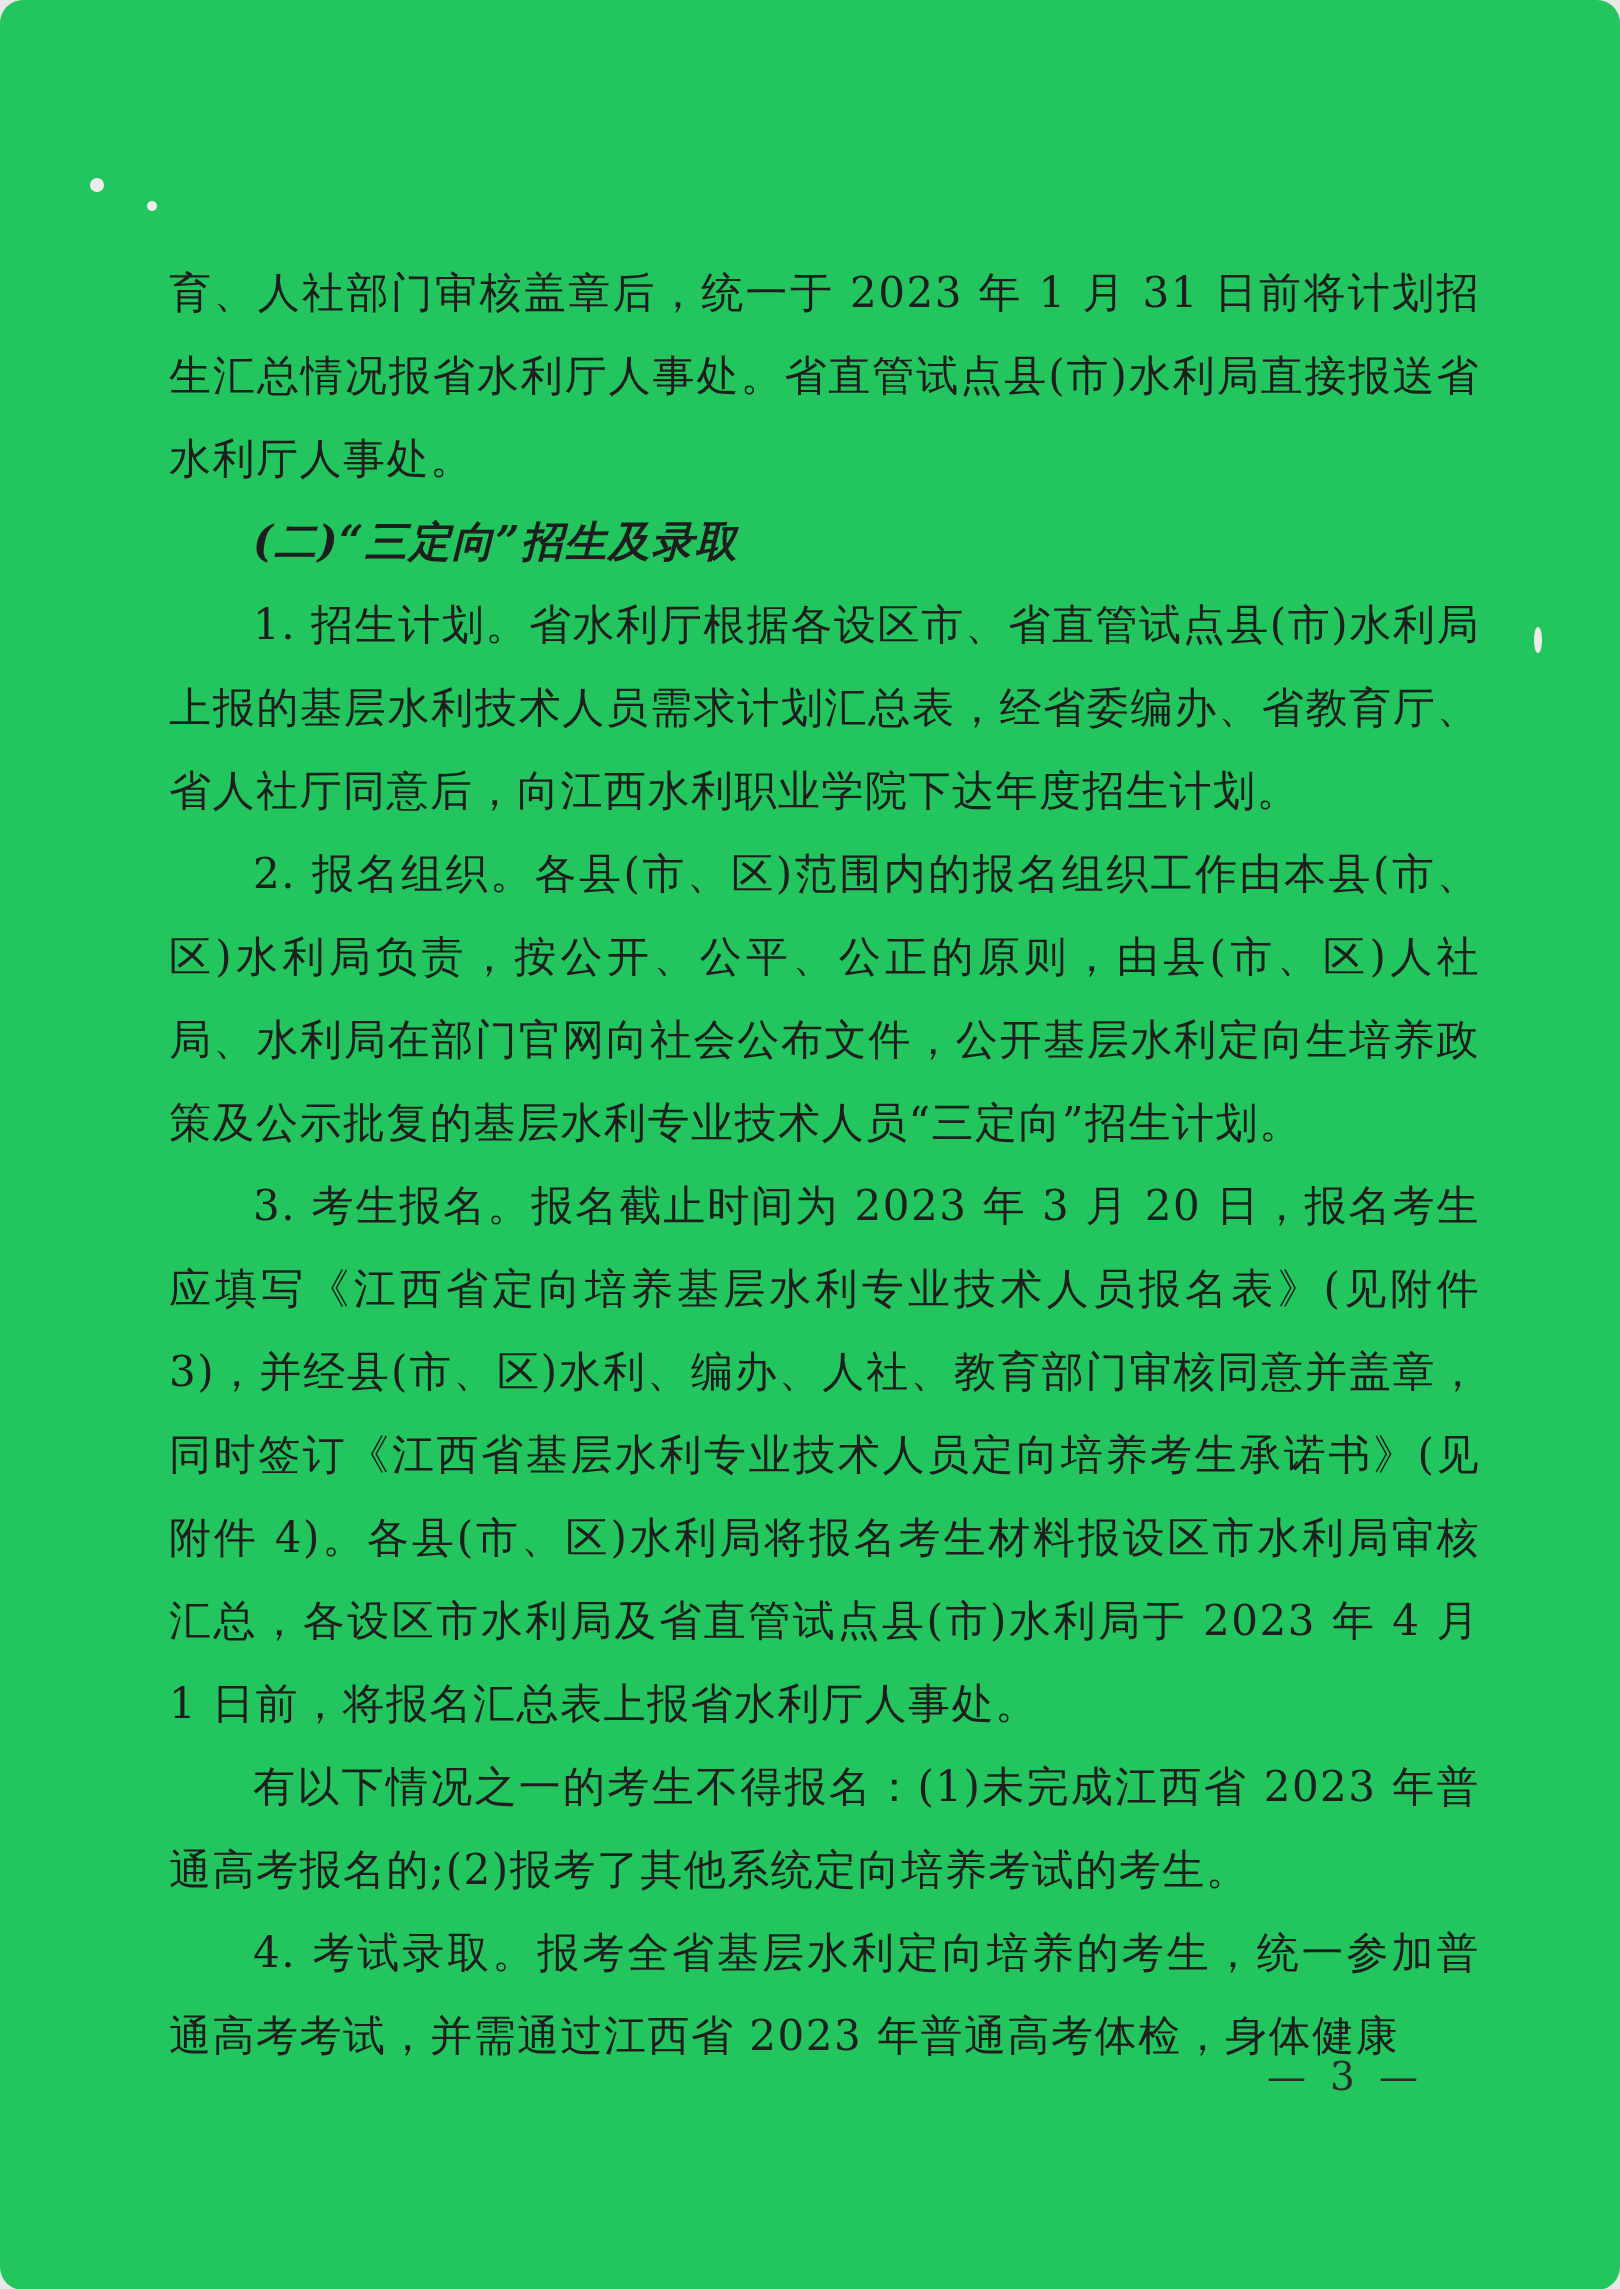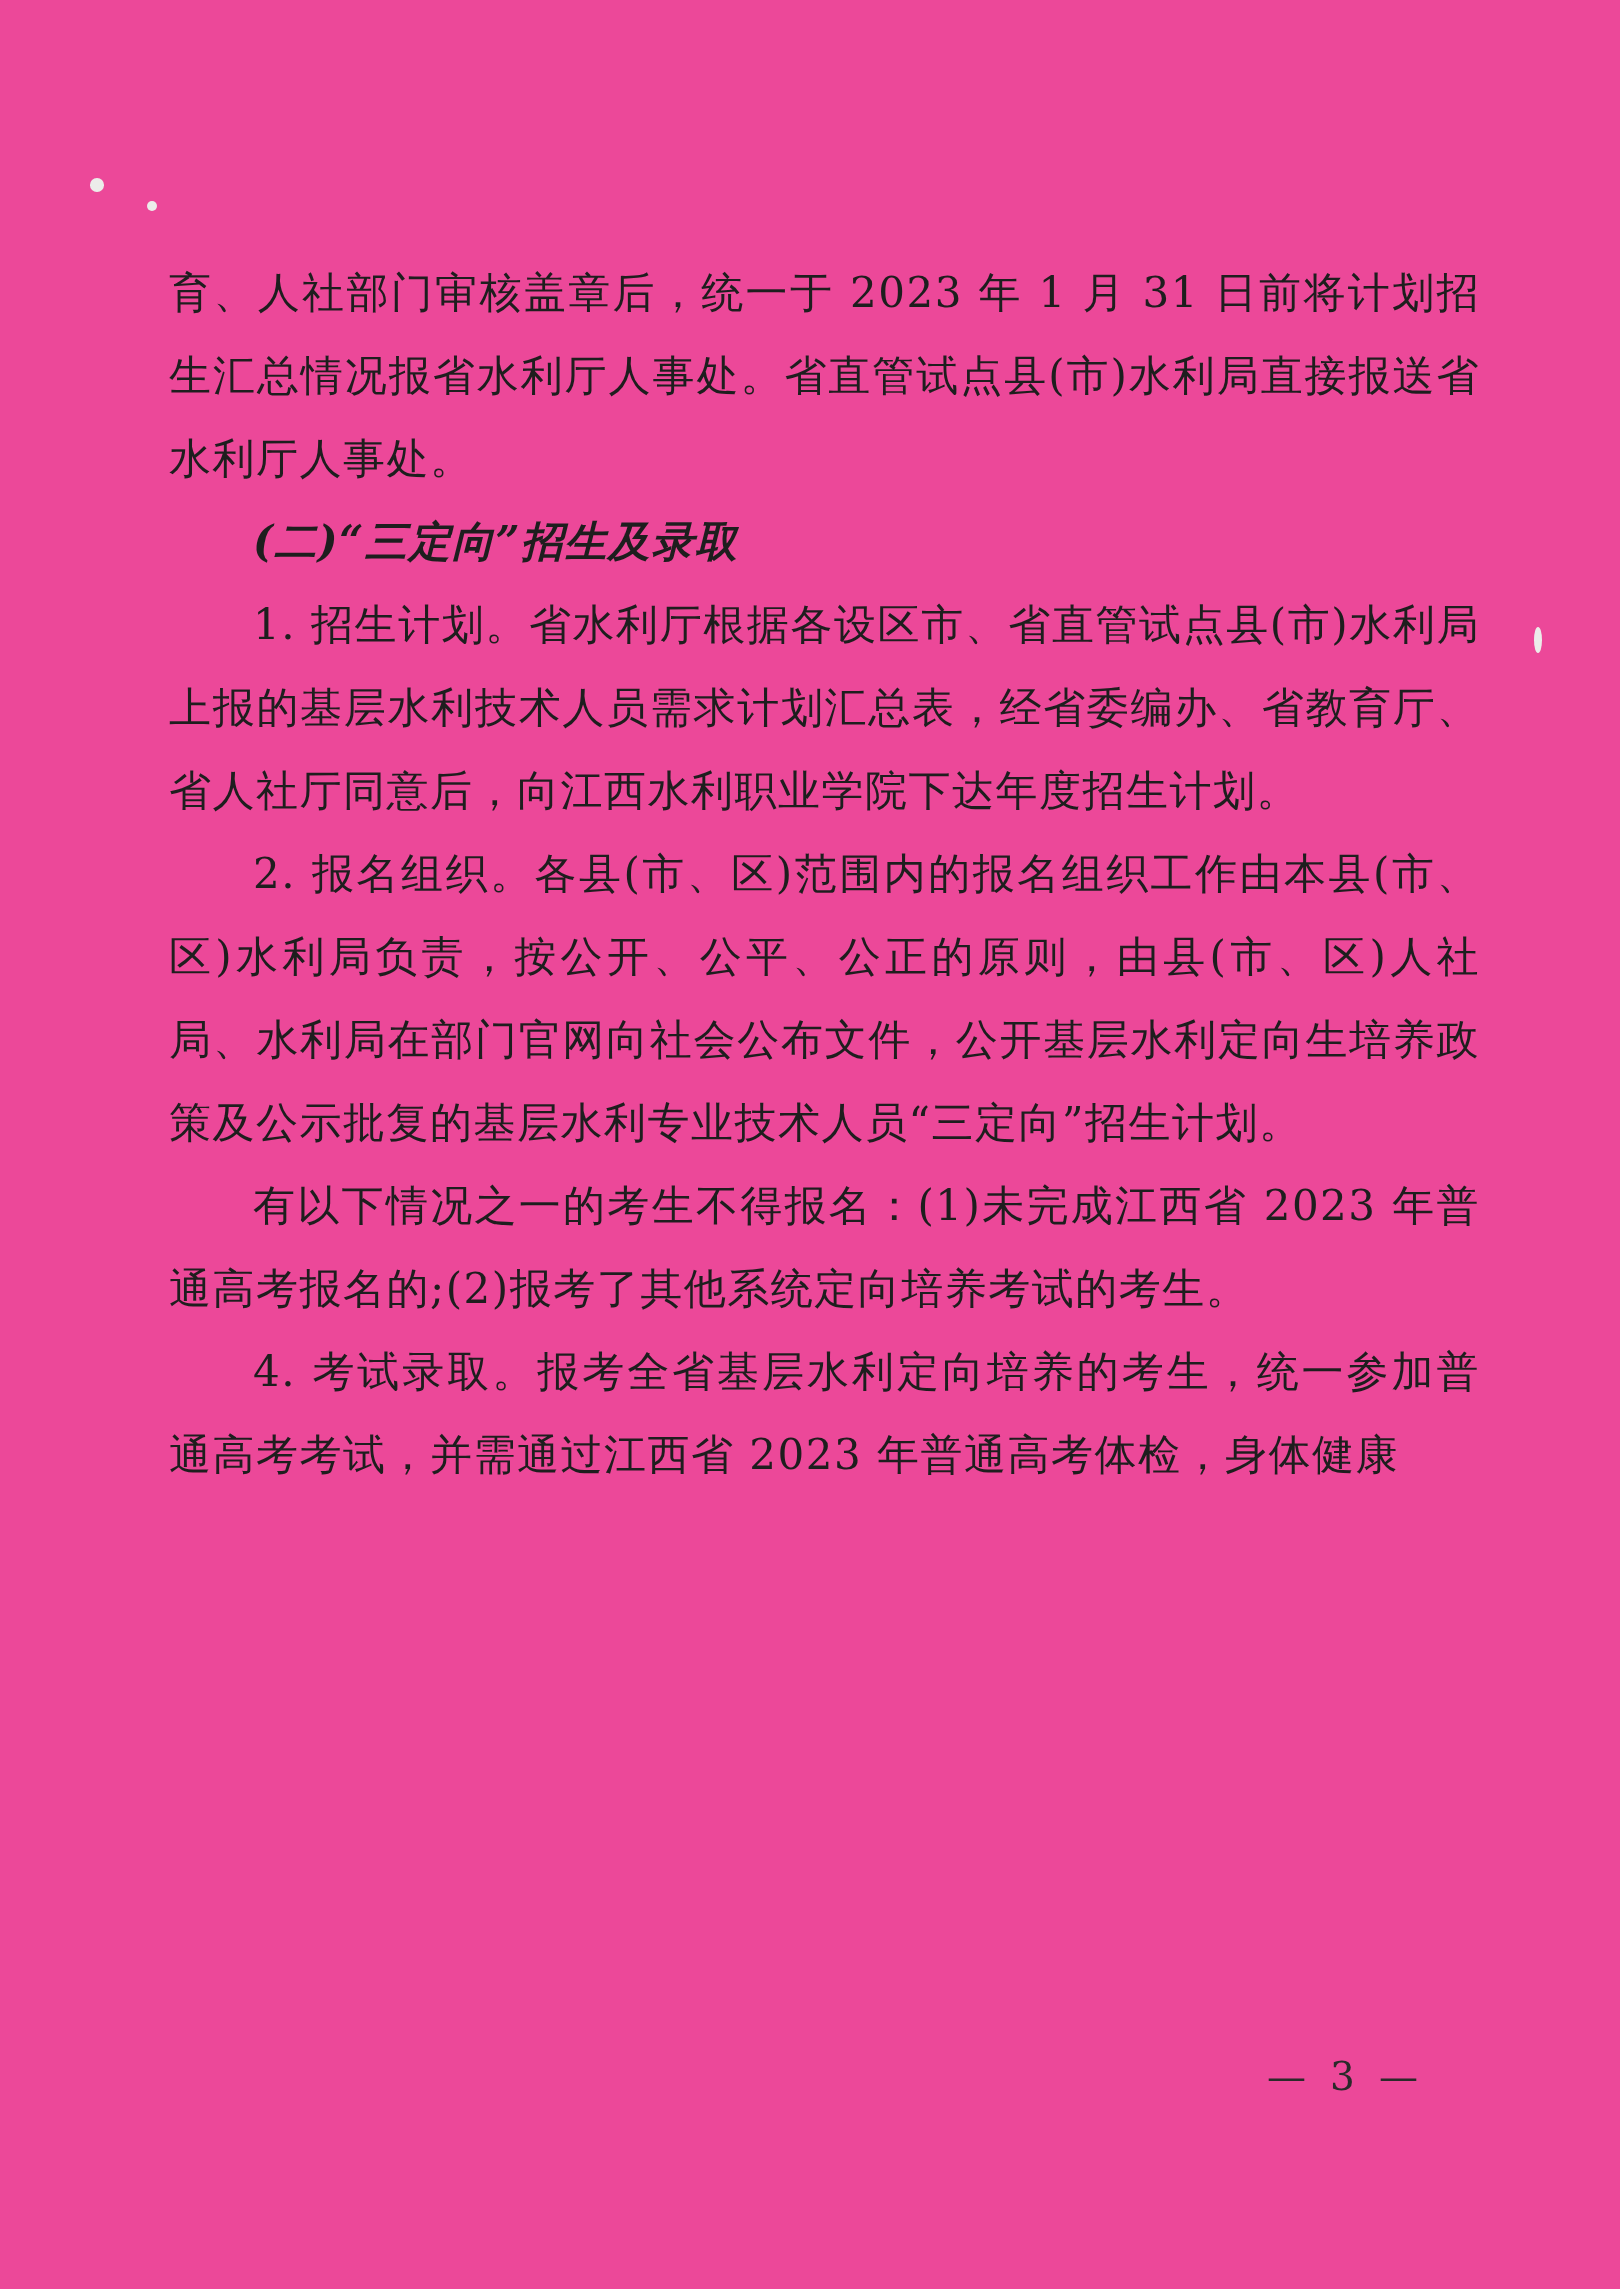--- a/index.html
+++ b/index.html
@@ -4,23 +4,24 @@
 <style>
   html, body {
     margin: 0;
     padding: 0;
     background: #e8e8e8;
   }
   .page {
     position: relative;
     width: 1620px;
     height: 2290px;
-    background: #ec4899;
+    background: #22c55e;
     overflow: hidden;
     font-family: "DejaVu Serif", "Liberation Serif", serif;
+    border-radius: 23px;
   }
   .content {
     position: absolute;
     left: 169px;
     top: 251px;
     width: 1311px;
     color: #1e1e1e;
   }
   .content p {
     margin: 0;
@@ -64,20 +65,21 @@
 
   <span class="artifact a1"></span>
   <span class="artifact a2"></span>
   <span class="artifact a3"></span>
 
   <div class="content">
     <p>育、人社部门审核盖章后，统一于 2023 年 1 月 31 日前将计划招生汇总情况报省水利厅人事处。省直管试点县(市)水利局直接报送省水利厅人事处。</p>
     <p class="ind heading">(二)“三定向”招生及录取</p>
     <p class="ind">1. 招生计划。省水利厅根据各设区市、省直管试点县(市)水利局上报的基层水利技术人员需求计划汇总表，经省委编办、省教育厅、省人社厅同意后，向江西水利职业学院下达年度招生计划。</p>
     <p class="ind">2. 报名组织。各县(市、区)范围内的报名组织工作由本县(市、区)水利局负责，按公开、公平、公正的原则，由县(市、区)人社局、水利局在部门官网向社会公布文件，公开基层水利定向生培养政策及公示批复的基层水利专业技术人员“三定向”招生计划。</p>
+    <p class="ind">3. 考生报名。报名截止时间为 2023 年 3 月 20 日，报名考生应填写《江西省定向培养基层水利专业技术人员报名表》(见附件3)，并经县(市、区)水利、编办、人社、教育部门审核同意并盖章，同时签订《江西省基层水利专业技术人员定向培养考生承诺书》(见附件 4)。各县(市、区)水利局将报名考生材料报设区市水利局审核汇总，各设区市水利局及省直管试点县(市)水利局于 2023 年 4 月 1 日前，将报名汇总表上报省水利厅人事处。</p>
     <p class="ind">有以下情况之一的考生不得报名：(1)未完成江西省 2023 年普通高考报名的;(2)报考了其他系统定向培养考试的考生。</p>
     <p class="ind">4. 考试录取。报考全省基层水利定向培养的考生，统一参加普通高考考试，并需通过江西省 2023 年普通高考体检，身体健康</p>
   </div>
 
   <div class="page-number">— 3 —</div>
 
 </div>
 
 
 </body></html>

